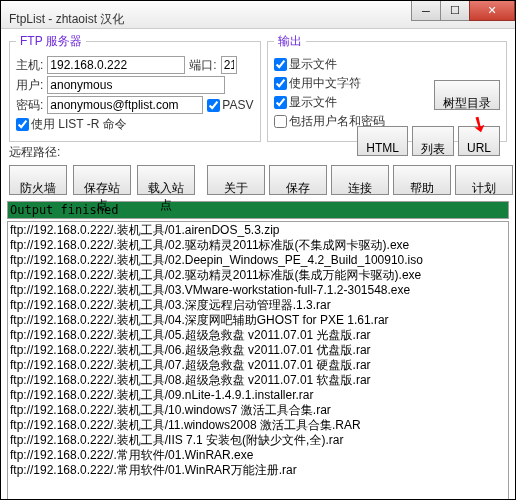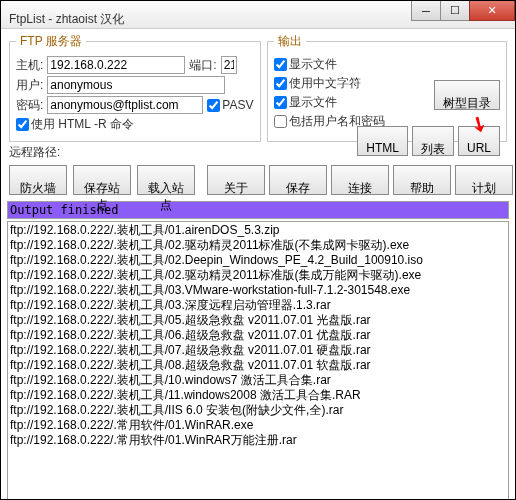--- a/index.html
+++ b/index.html
@@ -4,39 +4,39 @@
 <style>
 *{box-sizing:border-box;margin:0;padding:0;font-family:"Microsoft YaHei","SimSun",Tahoma,sans-serif;font-size:12px}
 body{background:#fff;width:516px;height:500px;overflow:hidden;border:1px solid #000}
 .titlebar{height:28px;background:linear-gradient(#fdfdfd,#eaeaea);border-bottom:1px solid #ccc;display:flex;align-items:flex-end;padding:0 4px;position:relative}
 .titlebar .title{padding-left:4px;color:#333}
 .winbtns{position:absolute;right:0;top:0;display:flex}
 .winbtn{width:30px;height:20px;border:1px solid #8a8a8a;border-top:none;background:linear-gradient(#f2f2f2,#d9d9d9);display:flex;align-items:center;justify-content:center;font-family:Arial;font-size:11px;margin-left:-1px}
 .winbtn.close{width:46px;background:linear-gradient(#e67a6f,#c94030);color:#fff;border-color:#963028}
 .panel{padding:4px 8px 2px 8px;display:flex;gap:6px}
 fieldset{border:1px solid #c9c9c9;padding:4px 6px 6px 6px;position:relative}
-legend{padding:0 4px;color:#a16207}
+legend{padding:0 4px;color:#6d28d9}
 .left{flex:0 0 252px}
 .right{flex:1;position:relative}
 .row{display:flex;align-items:center;margin:2px 0;gap:4px}
 .lbl{color:#333;white-space:nowrap}
 input[type=text]{border:1px solid #a0a0a0;background:#fff;height:18px;padding:0 2px;font-size:12px}
 .host{width:138px}.port{width:16px}.user{width:178px}.pass{width:156px}
 .chk{display:flex;align-items:center;gap:2px;color:#333}
 .chk input{margin:0}
 .btn{border:1px solid #8a8a8a;background:linear-gradient(#fafafa,#e2e2e2);padding:14px 8px;height:21px;min-width:50px;cursor:pointer;font-size:12px}
 .outcol{display:flex;flex-direction:column;gap:2px;margin-top:2px}
 .btncol{position:absolute;display:flex;flex-direction:column;gap:4px}
 .btnrow{display:flex;gap:4px}
 .treecol{right:6px;top:30px}
 .threecol{right:6px;top:76px}
 .pathline{padding:0 8px;color:#333}
 .belowrow{padding:4px 8px;display:flex;gap:6px;align-items:flex-end}
 .belowrow .btn{min-width:58px}
-.status{margin:2px 6px 0 6px;border:1px solid #a0a0a0;background:#8b5cf6;padding:1px 2px;font-family:Consolas,"SimSun",monospace;font-size:12px}
+.status{margin:2px 6px 0 6px;border:1px solid #a0a0a0;background:#15803d;padding:1px 2px;font-family:Consolas,"SimSun",monospace;font-size:12px}
 .listwrap{margin:2px 6px 6px 6px;height:308px;border:1px solid #a0a0a0;background:#fff;overflow:auto;font-family:"SimSun",monospace;font-size:12px;line-height:15px;padding:1px 0;position:relative}
 .listwrap div{white-space:nowrap;padding:0 2px}
 .arrow{position:absolute;right:18px;top:62px;color:red;font-size:20px;font-weight:bold;pointer-events:none;transform:rotate(30deg)}
 </style>
 </head>
 <body>
 
 <div class="titlebar">
  <span class="title">FtpList - zhtaoist 汉化</span>
  <div class="winbtns">
@@ -63,21 +63,21 @@
    <span class="lbl">密码:</span>
    <input type="text" class="pass" value="anonymous@ftplist.com" style="">
    <label class="chk">
           <input type="checkbox" checked="" style="">
           <span>PASV</span>
         </label>
   </div>
   <div class="row">
    <label class="chk">
           <input type="checkbox" checked="" style="">
-          <span>使用 HTML -R 命令</span>
+          <span>使用 LIST -R 命令</span>
         </label>
   </div>
  </fieldset>
 
  <fieldset class="right">
   <legend>输出</legend>
   <div class="outcol">
    <label class="chk">
           <input type="checkbox" checked="" style="">
           <span>显示文件</span>
@@ -131,22 +131,24 @@
 </div>
 
 <div class="status">Output finished</div>
 <div class="listwrap" id="list">
     <div>ftp://192.168.0.222/.装机工具/01.airenDOS_5.3.zip</div>
     <div>ftp://192.168.0.222/.装机工具/02.驱动精灵2011标准版(不集成网卡驱动).exe</div>
     <div>ftp://192.168.0.222/.装机工具/02.Deepin_Windows_PE_4.2_Build_100910.iso</div>
     <div>ftp://192.168.0.222/.装机工具/02.驱动精灵2011标准版(集成万能网卡驱动).exe</div>
     <div>ftp://192.168.0.222/.装机工具/03.VMware-workstation-full-7.1.2-301548.exe</div>
     <div>ftp://192.168.0.222/.装机工具/03.深度远程启动管理器.1.3.rar</div>
+    <div>ftp://192.168.0.222/.装机工具/04.深度网吧辅助GHOST for PXE 1.61.rar</div>
     <div>ftp://192.168.0.222/.装机工具/05.超级急救盘 v2011.07.01 光盘版.rar</div>
     <div>ftp://192.168.0.222/.装机工具/06.超级急救盘 v2011.07.01 优盘版.rar</div>
     <div>ftp://192.168.0.222/.装机工具/07.超级急救盘 v2011.07.01 硬盘版.rar</div>
     <div>ftp://192.168.0.222/.装机工具/08.超级急救盘 v2011.07.01 软盘版.rar</div>
+    <div>ftp://192.168.0.222/.装机工具/09.nLite-1.4.9.1.installer.rar</div>
     <div>ftp://192.168.0.222/.装机工具/10.windows7 激活工具合集.rar</div>
     <div>ftp://192.168.0.222/.装机工具/11.windows2008 激活工具合集.RAR</div>
-    <div>ftp://192.168.0.222/.装机工具/IIS 6.0 安装包(附缺少文件,全).rar</div>
+    <div>ftp://192.168.0.222/.装机工具/IIS 7.1 安装包(附缺少文件,全).rar</div>
     <div>ftp://192.168.0.222/.常用软件/01.WinRAR.exe</div>
     <div>ftp://192.168.0.222/.常用软件/01.WinRAR万能注册.rar</div>
   </div>
 
 </body></html>

